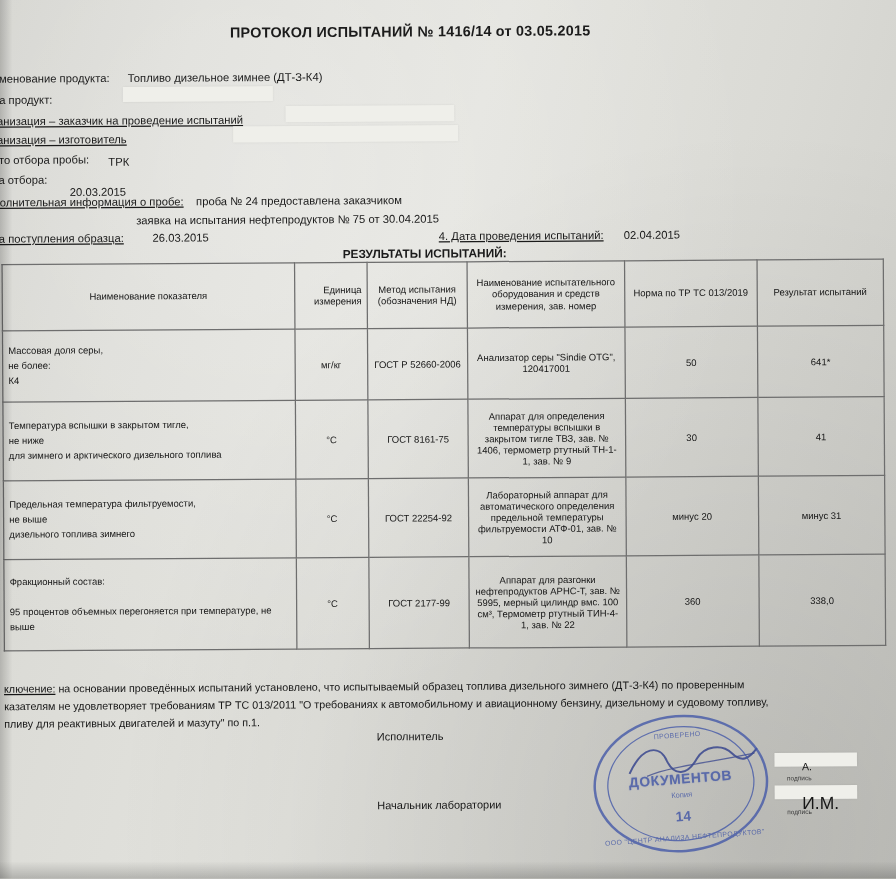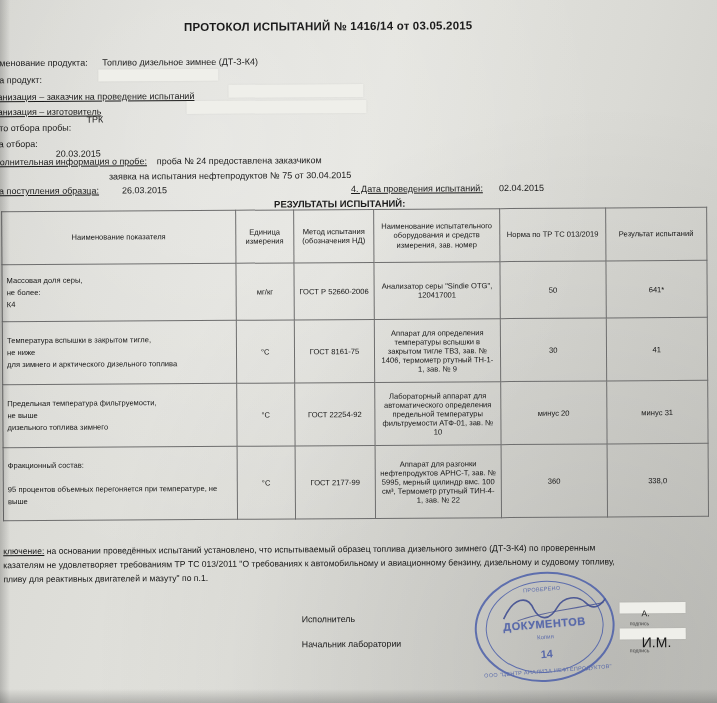--- a/index.html
+++ b/index.html
@@ -53,21 +53,21 @@
   }
   td.name{ text-align:left; line-height:1.55; }
   td.c{ text-align:center; }
   .r1 td{height:52px;}
   .r2 td{height:58px;}
   .r3 td{height:58px;}
   .r4 td{height:68px;}
   .concl{
     position:absolute;left:2px;top:542px;width:700px;font-size:8.6px;color:#161616;line-height:1.65;
   }
-  .sig1{position:absolute;left:300px;top:614px;font-size:8.8px;color:#161616;}
+  .sig1{position:absolute;left:300px;top:584px;font-size:8.8px;color:#161616;}
   .sig2{position:absolute;left:300px;top:639px;font-size:8.8px;color:#161616;}
   .nm1{position:absolute;left:640px;top:610px;font-size:8.5px;color:#161616;}
   .nm2{position:absolute;left:640px;top:636px;font-size:14px;color:#161616;}
   .small-cap{position:absolute;font-size:5.2px;color:#3a3a3a;}
   .stamp{
     position:absolute;left:473px;top:573px;width:140px;height:110px;
     border-radius:50%;
     border:2px solid #4257a8;
     box-sizing:border-box;
     opacity:.78;
@@ -128,41 +128,41 @@
   <div class="hdr" style="left:-4px;top:73px;">на продукт:</div>
   <div class="redact" style="left:100px;top:68px;width:120px;height:12px;"></div>
 
   <div class="hdr u" style="left:-4px;top:90px;">ганизация – заказчик на проведение испытаний</div>
   <div class="redact" style="left:230px;top:84px;width:135px;height:13px;"></div>
 
   <div class="hdr u" style="left:-4px;top:105px;">ганизация – изготовитель</div>
   <div class="redact" style="left:188px;top:100px;width:180px;height:13px;"></div>
 
   <div class="hdr" style="left:-4px;top:121px;">сто отбора пробы:</div>
-  <div class="hdr" style="left:88px;top:113px;">ТРК</div>
+  <div class="hdr" style="left:88px;top:123px;">ТРК</div>
 
   <div class="hdr" style="left:-4px;top:137px;">та отбора:</div>
   <div class="hdr" style="left:57px;top:147px;">20.03.2015</div>
 
   <div class="hdr u" style="left:-4px;top:155px;">полнительная информация о пробе:</div>
   <div class="hdr" style="left:158px;top:155px;">проба № 24 предоставлена заказчиком</div>
   <div class="hdr" style="left:110px;top:170px;">заявка на испытания нефтепродуктов № 75 от 30.04.2015</div>
 
   <div class="hdr u" style="left:-4px;top:184px;">та поступления образца:</div>
   <div class="hdr" style="left:123px;top:184px;">26.03.2015</div>
   <div class="hdr u" style="left:352px;top:184px;">4. Дата проведения испытаний:</div>
   <div class="hdr" style="left:500px;top:184px;">02.04.2015</div>
 
   <div class="section-title">РЕЗУЛЬТАТЫ ИСПЫТАНИЙ:</div>
 
   <table class="res">
     <thead>
       <tr>
         <th style="width:233px;">Наименование показателя</th>
-        <th style="width:50px;">Единица измерения</th>
+        <th style="width:50px;text-align:right;">Единица измерения</th>
         <th style="width:72px;">Метод испытания (обозначения НД)</th>
         <th style="width:120px;">Наименование испытательного оборудования и средств измерения, зав. номер</th>
         <th style="width:100px;">Норма по ТР ТС 013/2019</th>
         <th style="width:95px;margin-top:20px;">Результат испытаний</th>
       </tr>
     </thead>
     <tbody>
       <tr class="r1">
         <td class="name" style="white-space:pre-line">Массовая доля серы,
 не более:

